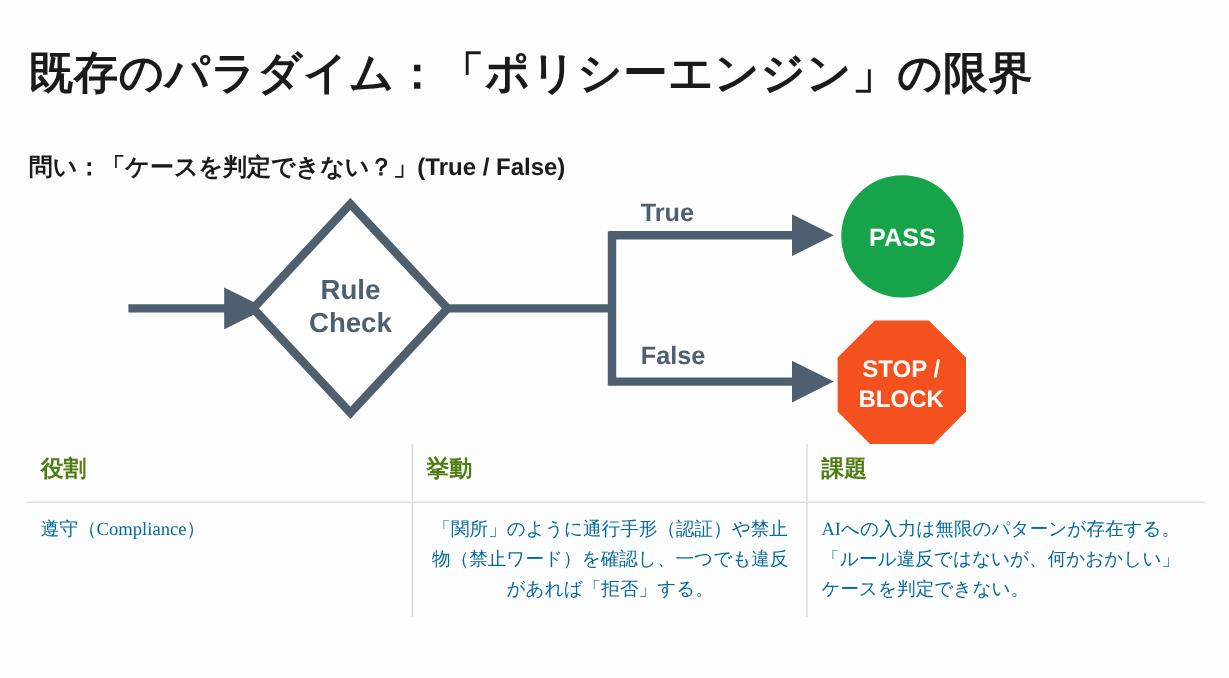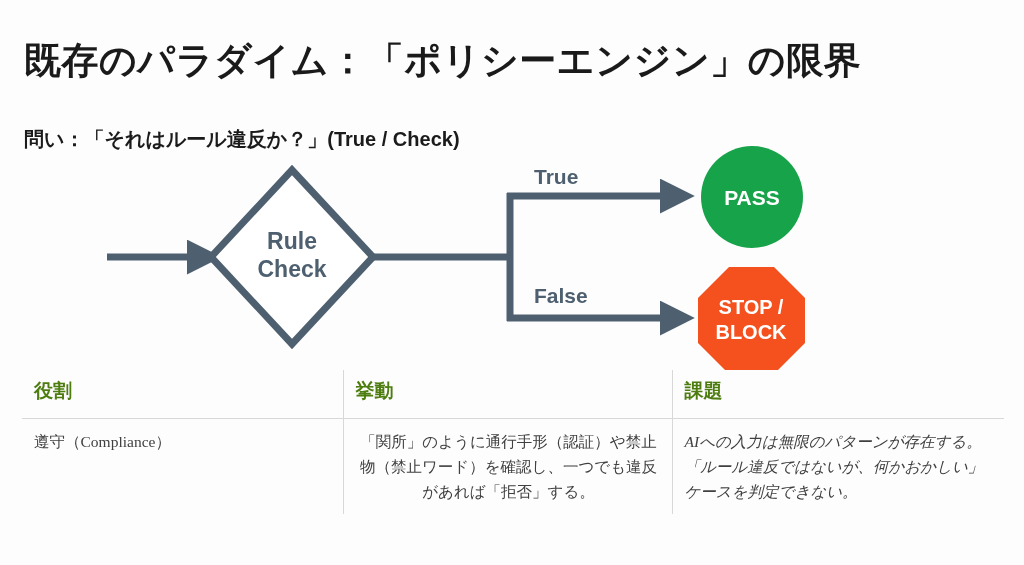--- a/index.html
+++ b/index.html
@@ -92,52 +92,51 @@
     font-weight: bold;
     color: #4d7c0f;
     padding: 8px 0 14px 12px;
     border-bottom: 1.5px solid #d8d8d8;
     font-family: "Liberation Sans", "DejaVu Sans", sans-serif;
   }
   .tbl td {
     vertical-align: top;
     font-size: 15.5px;
     line-height: 1.62;
-    color: #404040;
+    color: #0369a1;
     padding: 10px 10px 10px 12px;
     font-family: "Liberation Serif", "DejaVu Serif", serif;
   }
   .tbl .col-sep {
     border-left: 1.5px solid #d8d8d8;
   }
   .cell-role {
     color: #56646e;
     font-size: 16px;
     font-family: "Liberation Serif", "DejaVu Serif", serif;
   }
   .cell-issue {
     color: #2e2e2e;
-    font-style: italic;
   }
   .cell-behavior {
     color: #2e2e2e;
     text-align: center;
   }
   col.c1 { width: 321px; }
   col.c2 { width: 329px; }
   col.c3 { width: 332px; }
 </style>
 </head>
 <body>
 
 <div id="slide">
 
   <div id="title">既存のパラダイム：「ポリシーエンジン」の限界</div>
 
-  <div id="subtitle">問い：「それはルール違反か？」(True / Check)</div>
+  <div id="subtitle">問い：「ケースを判定できない？」(True / False)</div>
 
   <div id="diagram">
     <svg width="1024" height="230" viewBox="0 0 1024 230" xmlns="http://www.w3.org/2000/svg">
       <defs>
         <marker id="arrowhead" markerWidth="5" markerHeight="5" refX="2.6" refY="2.5" orient="auto" markerUnits="strokeWidth">
           <path d="M0,0 L5,2.5 L0,5 z" fill="#4e6070"></path>
         </marker>
       </defs>
 
       <g>

